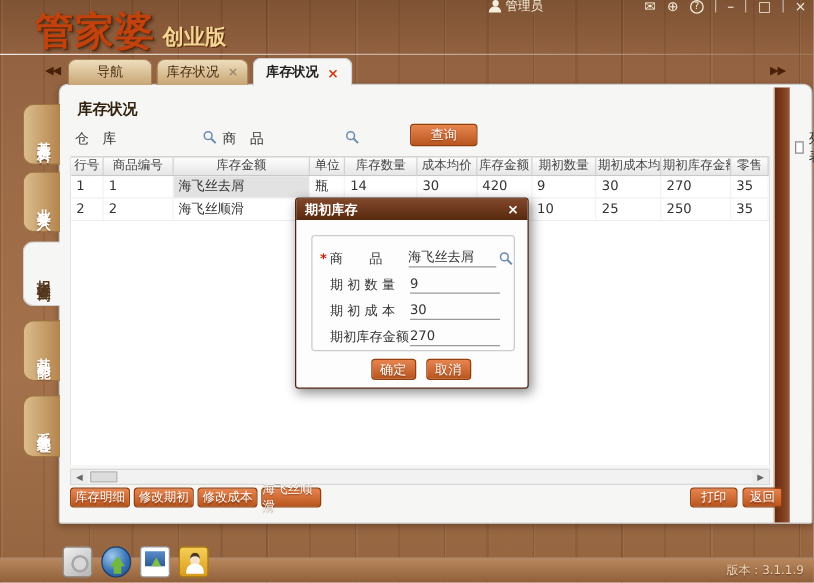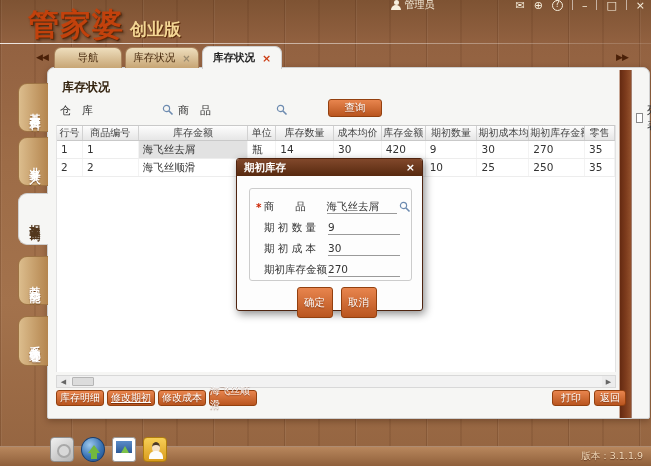--- a/index.html
+++ b/index.html
@@ -97,21 +97,21 @@
   .dlg-box{position:absolute;left:12px;top:29px;width:163px;height:93px;border:1px solid #cccccc;
     border-radius:3px;padding:7px 0 0 6px;}
   .drow{height:21px;display:flex;align-items:center;font-size:10.5px;color:#333;position:relative;}
   .req{color:#cc2200;width:8px;font-weight:bold;}
   .noreq{width:8px;}
   .dlabel{width:64px;}
   .dval{border-bottom:1px solid #9a9a9a;width:72px;height:15px;line-height:15px;display:inline-block;}
   .dmag{width:12px;height:12px;margin-left:2px;}
   .dlg-btns{position:absolute;left:0;top:128px;width:100%;display:flex;justify-content:center;
     gap:8px;padding-left:14px;}
-  .dbtn{width:36px;height:31px;font-size:10.5px;}
+  .dbtn{width:36px;height:17px;font-size:10.5px;}
   
   .dock{position:absolute;left:50px;bottom:4px;display:flex;gap:7px;align-items:flex-end;}
   .dicon{width:24px;height:25px;position:relative;}
   .icon-dial{background:linear-gradient(145deg,#f0f0f0,#b5b5b5);border:1px solid #8f8f8f;border-radius:4px;}
   .icon-dial::before{content:"";position:absolute;left:6px;top:6px;width:10px;height:10px;
     border:2px solid #a8a8a8;border-radius:50%;background:#d8d8d8;}
   .icon-globe{background:radial-gradient(circle at 35% 30%,#9cc8ee,#3a74b4 55%,#1c4a84);
     border:1px solid #173e70;border-radius:50%;}
   .icon-globe::before{content:"";position:absolute;left:9px;top:7px;width:0;height:0;
     border-left:6px solid transparent;border-right:6px solid transparent;border-bottom:8px solid #72b83e;margin-left:-3px;}
@@ -251,21 +251,21 @@
     </div>
 
   <div class="hscroll">
     <span class="harrow">◀</span>
     <span class="hthumb"></span>
     <span class="htrack"></span>
     <span class="harrow">▶</span>
   </div>
 
   <span class="obtn fbtn" style="left:8px;">库存明细</span>
-  <span class="obtn fbtn" style="left:59px;text-decoration:underline;">修改期初</span>
+  <span class="obtn fbtn" style="left:59px;">修改期初</span>
   <span class="obtn fbtn" style="left:110px;">修改成本</span>
   <span class="obtn fbtn" style="left:161px;">海飞丝顺滑</span>
   <span class="obtn fbtn" style="left:504px;width:38px;">打印</span>
   <span class="obtn fbtn" style="left:546px;width:32px;">返回</span>
 </div>
 
 <div class="dialog">
   <div class="dlg-title">
     <span>期初库存</span>
     <span class="dlg-x">×</span>

